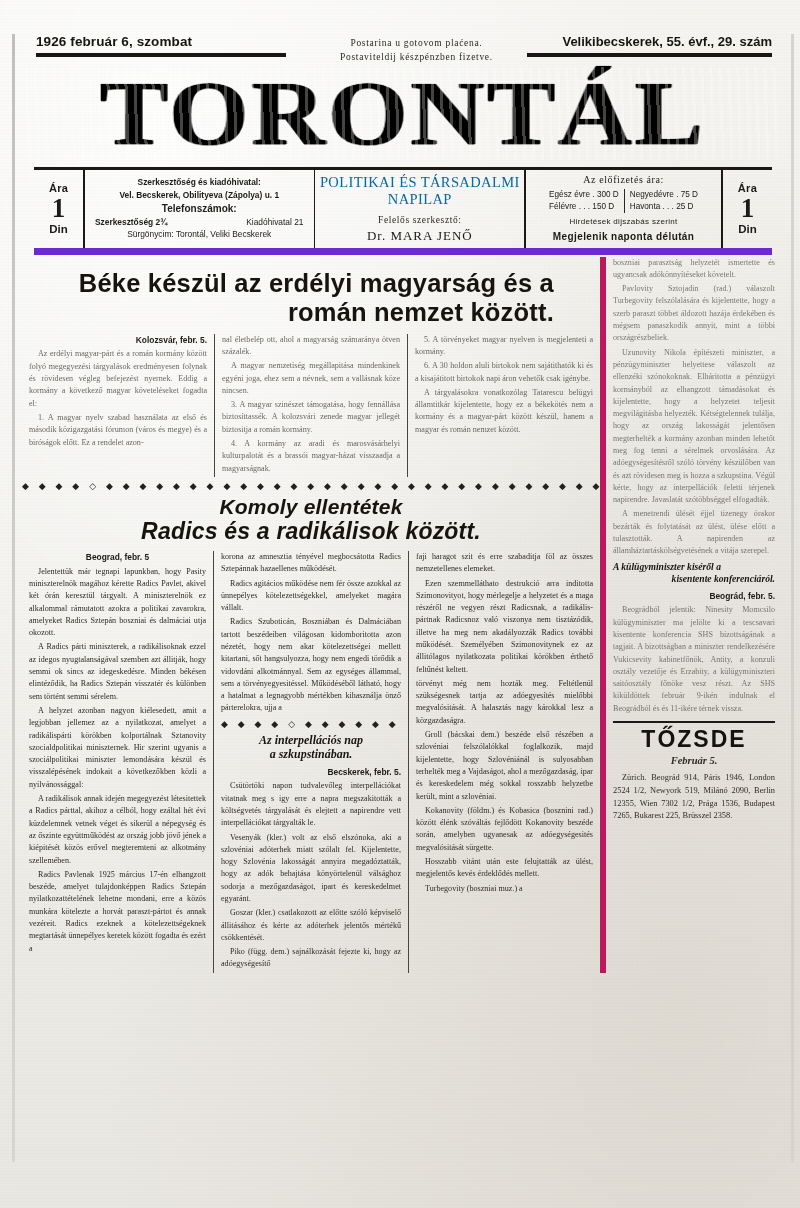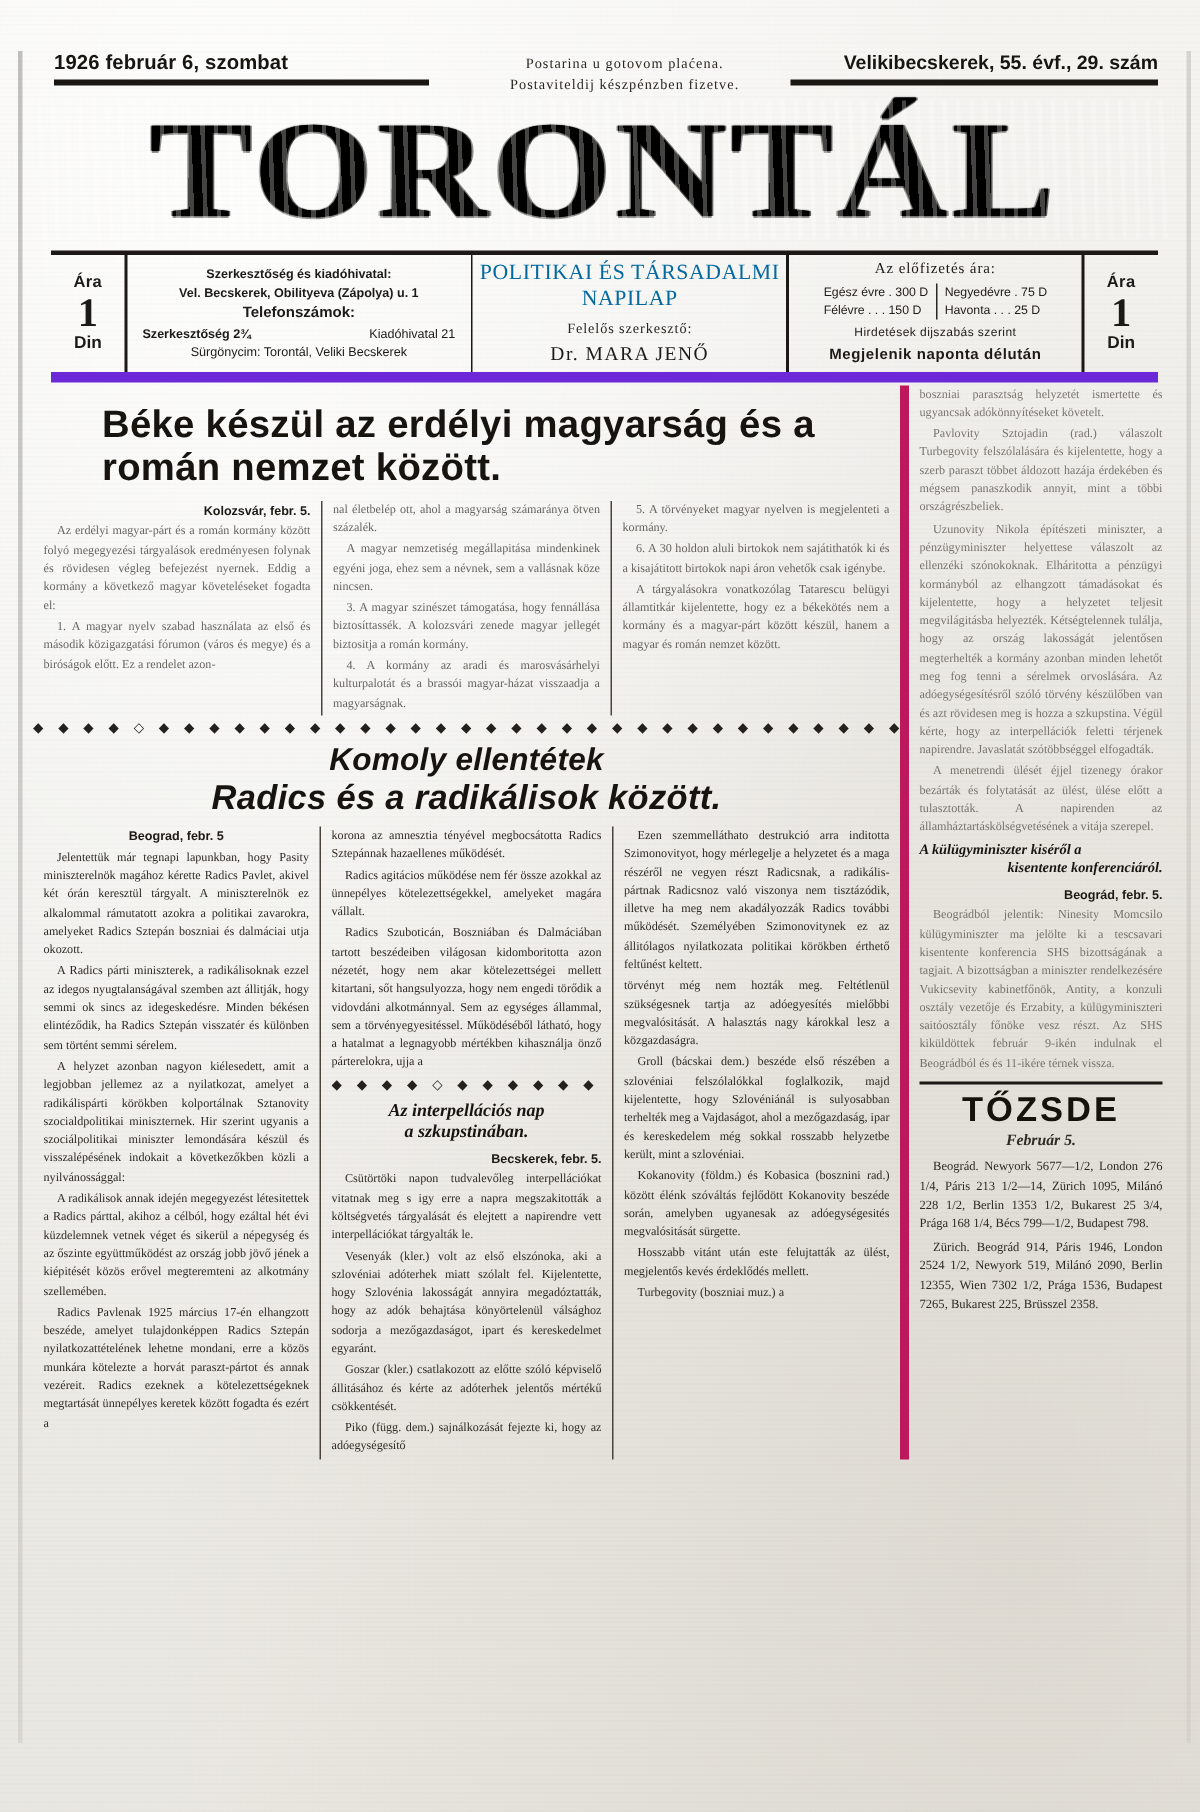--- a/index.html
+++ b/index.html
@@ -125,21 +125,21 @@
   .subs .hd{font-family:"Liberation Serif",serif;font-size:10px;letter-spacing:.6px;}
   .subs .grid{display:flex;justify-content:center;gap:0;margin-top:2px;}
   .subs .gcol{padding:0 5px;text-align:left;font-size:8.2px;line-height:1.45;}
   .subs .gcol.b{border-left:1px solid #2a2620;}
   .subs .adv{font-size:8px;margin-top:3px;letter-spacing:.3px;}
   .subs .pub{font-weight:bold;font-size:10px;letter-spacing:.4px;margin-top:3px;}
 
   
   .lead{
     margin:12px 0 2px;
-    text-align:left;
+    text-align:right;
   }
   .lead h1{
     margin:0;
     font-family:"Liberation Sans",sans-serif;
     font-weight:bold;
     font-size:25.5px;
     line-height:1.16;
     letter-spacing:.2px;
     color:#17140f;
     padding:0 46px;
@@ -350,20 +350,21 @@
           </div>
 
           <div class="dateline r">Becskerek, febr. 5.</div>
           <p>Csütörtöki napon tudvalevőleg interpellációkat vitatnak meg s igy erre a napra megszakitották a költségvetés tárgyalását és elejtett a napirendre vett interpellációkat tárgyalták le.</p>
           <p>Vesenyák (kler.) volt az első elszónoka, aki a szlovéniai adóterhek miatt szólalt fel. Kijelentette, hogy Szlovénia lakosságát annyira megadóztatták, hogy az adók behajtása könyörtelenül válsághoz sodorja a mezőgazdaságot, ipart és kereskedelmet egyaránt.</p>
           <p>Goszar (kler.) csatlakozott az előtte szóló képviselő állitásához és kérte az adóterhek jelentős mértékű csökkentését.</p>
           <p>Piko (függ. dem.) sajnálkozását fejezte ki, hogy az adóegységesítő</p>
         </div>
 
         <div class="col">
+          <p class="ni">faji haragot szit és erre szabaditja föl az összes nemzetellenes elemeket.</p>
           <p>Ezen szemmelláthato destrukció arra inditotta Szimonovityot, hogy mérlegelje a helyzetet és a maga részéről ne vegyen részt Radicsnak, a radikális-pártnak Radicsnoz való viszonya nem tisztázódik, illetve ha meg nem akadályozzák Radics további működését. Személyében Szimonovitynek ez az állitólagos nyilatkozata politikai körökben érthető feltűnést keltett.</p>
           <p></p>
           <p class="ni">törvényt még nem hozták meg. Feltétlenül szükségesnek tartja az adóegyesítés mielőbbi megvalósitását. A halasztás nagy károkkal lesz a közgazdaságra.</p>
           <p>Groll (bácskai dem.) beszéde első részében a szlovéniai felszólalókkal foglalkozik, majd kijelentette, hogy Szlovéniánál is sulyosabban terhelték meg a Vajdaságot, ahol a mezőgazdaság, ipar és kereskedelem még sokkal rosszabb helyzetbe került, mint a szlovéniai.</p>
           <p>Kokanovity (földm.) és Kobasica (bosznini rad.) között élénk szóváltás fejlődött Kokanovity beszéde során, amelyben ugyanesak az adóegységesités megvalósitását sürgette.</p>
           <p>Hosszabb vitánt után este felujtatták az ülést, megjelentős kevés érdeklődés mellett.</p>
           <p>Turbegovity (boszniai muz.) a</p>
           <p></p>
         </div>
       </div>
@@ -380,21 +381,20 @@
         <div style="text-align:right;">kisentente konferenciáról.</div>
       </div>
 
       <div class="dateline r">Beográd, febr. 5.</div>
       <p class="fade2">Beográdból jelentik: Ninesity Momcsilo külügyminiszter ma jelölte ki a tescsavari kisentente konferencia SHS bizottságának a tagjait. A bizottságban a miniszter rendelkezésére Vukicsevity kabinetfőnök, Antity, a konzuli osztály vezetője és Erzabity, a külügyminiszteri saitóosztály főnöke vesz részt. Az SHS kiküldöttek február 9-ikén indulnak el Beográdból és és 11-ikére térnek vissza.</p>
 
       <div class="tozsde">
         <hr class="hrule">
         <div class="ttl">TŐZSDE</div>
         <div class="dt">Február 5.</div>
-        <p>Beográd. Newyork 5677—1/2, London 276 1/4, Páris 213 1/2—14, Zürich 1095, Milánó 228 1/2, Berlin 1353 1/2, Bukarest 25 3/4, Prága 168 1/4, Bécs 799—1/2, Budapest 798.</p>
         <p>Zürich. Beográd 914, Páris 1946, London 2524 1/2, Newyork 519, Milánó 2090, Berlin 12355, Wien 7302 1/2, Prága 1536, Budapest 7265, Bukarest 225, Brüsszel 2358.</p>
       </div>
     </div>
 
   </div>
 </div>
 </div>
 <div class="noise"></div>
 
 </body></html>

